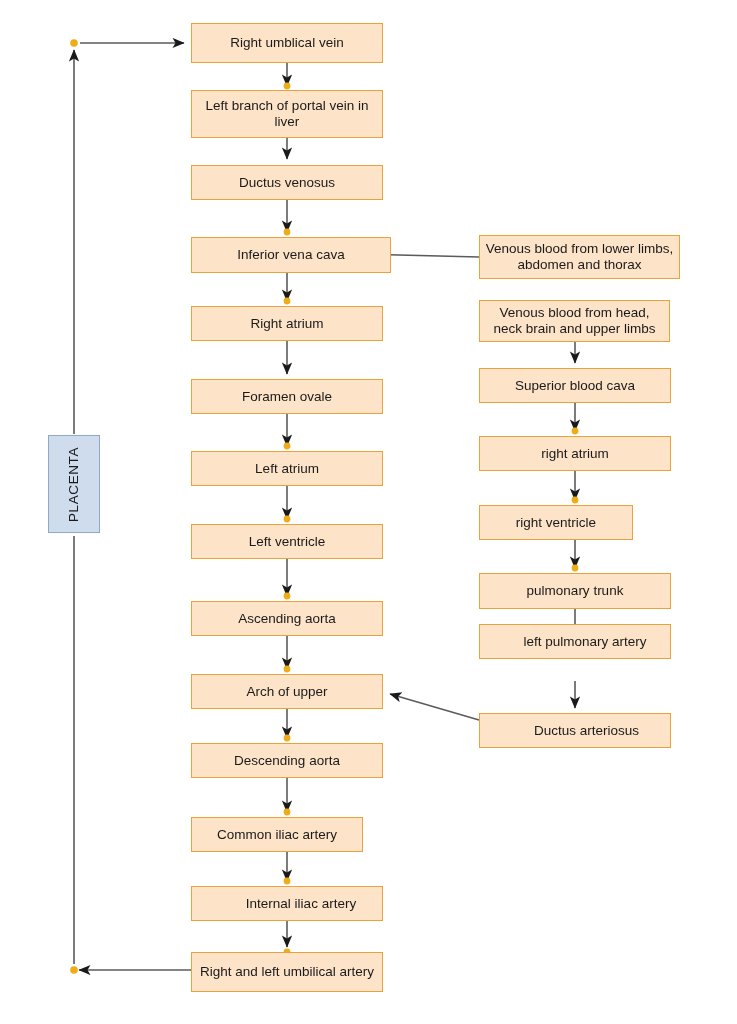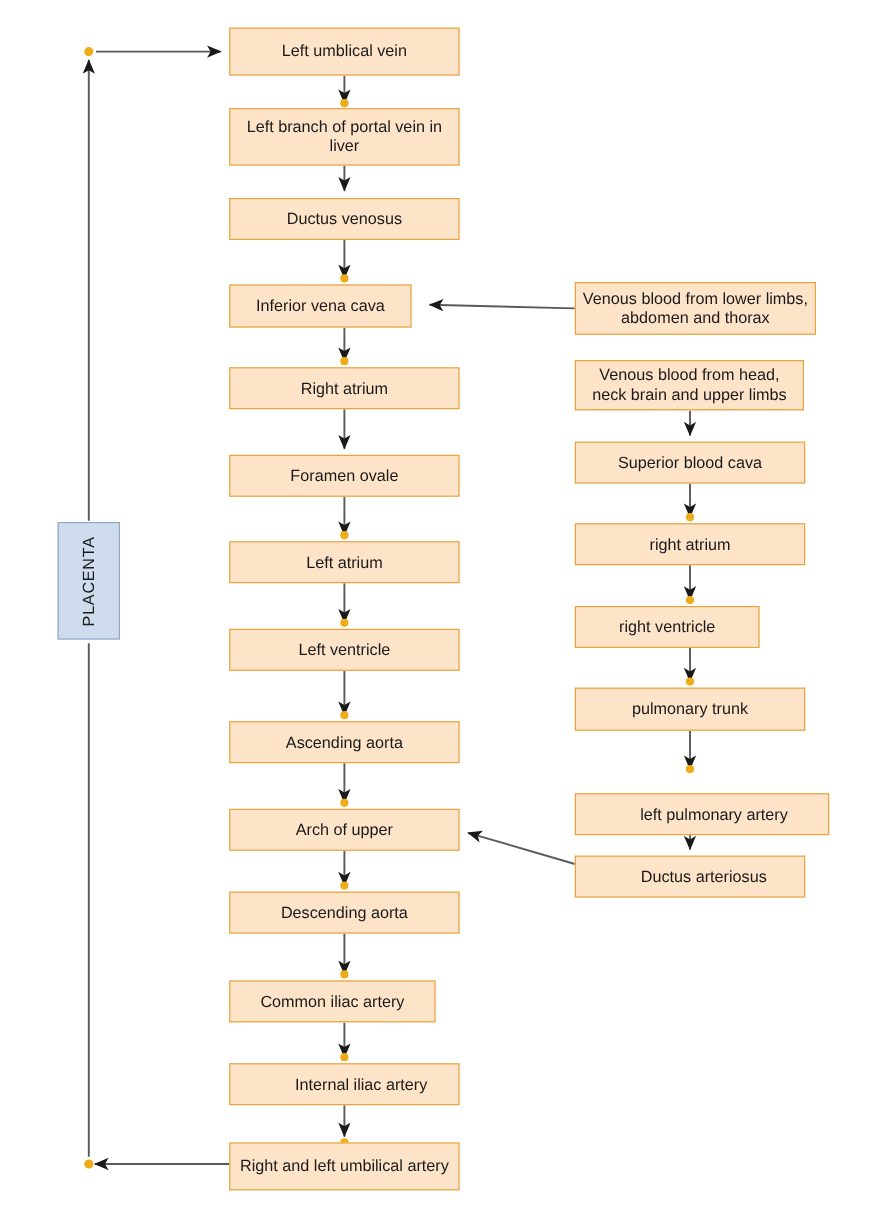--- a/index.html
+++ b/index.html
@@ -124,27 +124,27 @@
       <circle class="waypoint" cx="575" cy="500" r="3.4"></circle>
       <circle class="waypoint" cx="575" cy="568" r="3.4"></circle>
       <circle class="waypoint" cx="575" cy="641" r="3.4"></circle>
       <circle class="waypoint" cx="74" cy="43" r="3.8"></circle>
       <circle class="waypoint" cx="74" cy="970" r="3.8"></circle>
     </g>
   </svg>
 
   <div class="node placenta" style="left:48px; top:435px; width:52px; height:98px;">PLACENTA</div>
 
-  <div class="node" style="left:191px; top:23px; width:192px; height:40px;">Left umblical vein</div>
+  <div class="node" style="left:191px; top:23px; width:192px; height:40px;">Right umblical vein</div>
 
   <div class="node" style="left:191px; top:90px; width:192px; height:48px;">Left branch of portal vein in liver</div>
 
   <div class="node" style="left:191px; top:165px; width:192px; height:35px;">Ductus venosus</div>
 
-  <div class="node" style="left:191px; top:237px; width:152px; height:36px;">Inferior vena cava</div>
+  <div class="node" style="left:191px; top:237px; width:200px; height:36px;">Inferior vena cava</div>
 
   <div class="node" style="left:191px; top:306px; width:192px; height:35px;">Right atrium</div>
 
   <div class="node" style="left:191px; top:379px; width:192px; height:35px;">Foramen ovale</div>
 
   <div class="node" style="left:191px; top:451px; width:192px; height:35px;">Left atrium</div>
 
   <div class="node" style="left:191px; top:524px; width:192px; height:35px;">Left ventricle</div>
 
   <div class="node" style="left:191px; top:601px; width:192px; height:35px;">Ascending aorta</div>
@@ -164,17 +164,17 @@
   <div class="node" style="left:479px; top:300px; width:191px; height:42px;">Venous blood from head, neck brain and upper limbs</div>
 
   <div class="node" style="left:479px; top:368px; width:192px; height:35px;">Superior blood cava</div>
 
   <div class="node" style="left:479px; top:436px; width:192px; height:35px;">right atrium</div>
 
   <div class="node" style="left:479px; top:505px; width:154px; height:35px;">right ventricle</div>
 
   <div class="node" style="left:479px; top:573px; width:192px; height:36px;">pulmonary  trunk</div>
 
-  <div class="node" style="left:479px; top:661px; width:212px; height:35px;padding-left:24px;">left pulmonary artery</div>
+  <div class="node" style="left:479px; top:624px; width:192px; height:35px;padding-left:24px;">left pulmonary artery</div>
 
   <div class="node" style="left:479px; top:713px; width:192px; height:35px;padding-left:27px;">Ductus arteriosus</div>
 
 </div>
 
 </body></html>

